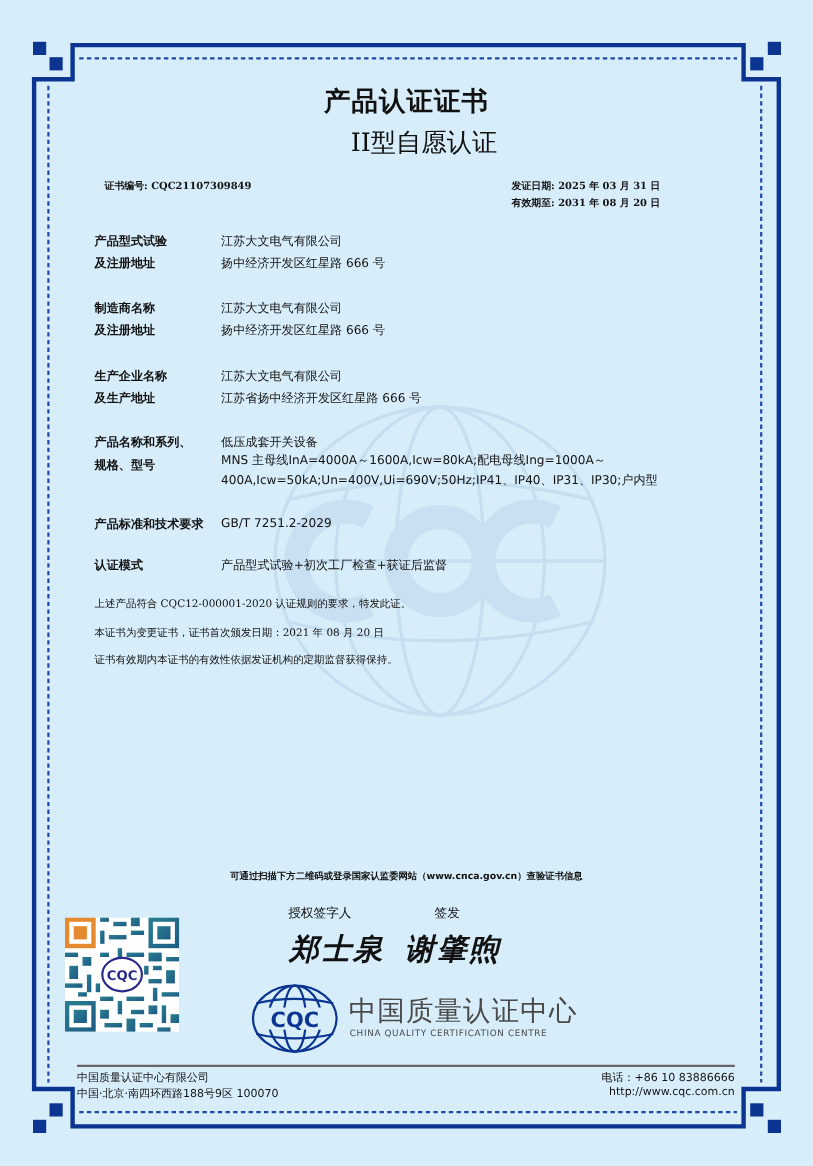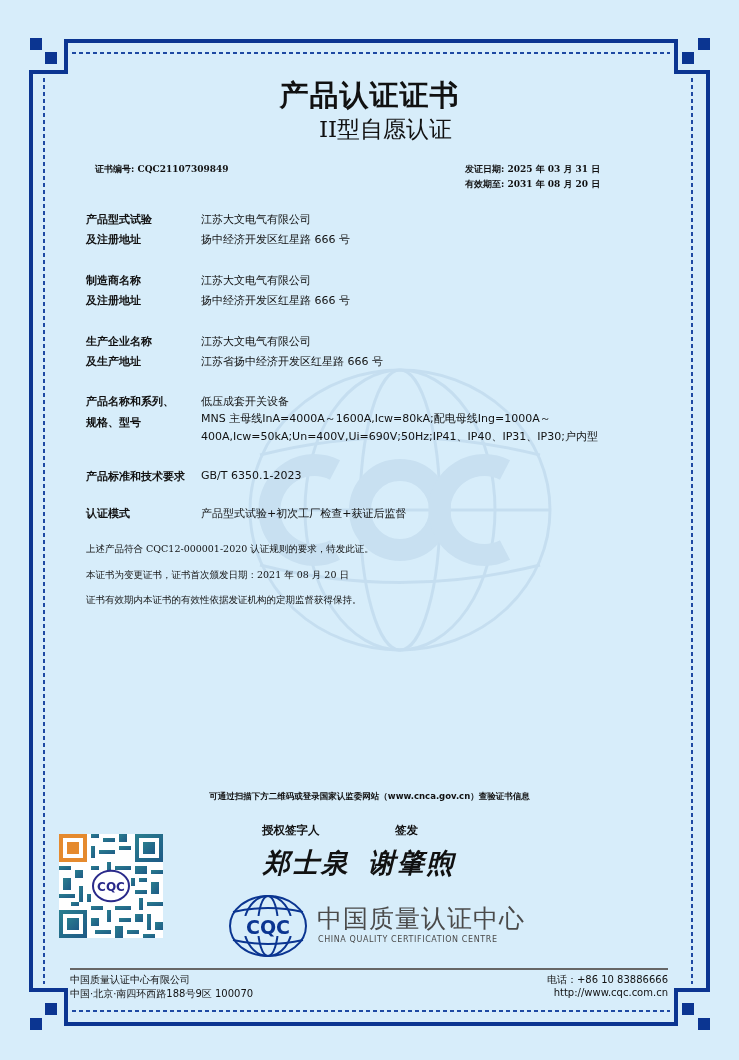--- a/index.html
+++ b/index.html
@@ -1,28 +1,28 @@
 <!DOCTYPE html>
 <html><head>
 <meta charset="utf-8">
 <style>
   html,body{margin:0;padding:0;}
   body{width:739px;height:1060px;background:#d7edfa;position:relative;overflow:hidden;
        font-family:"DejaVu Sans","Liberation Sans",sans-serif;color:#111;}
   .abs{position:absolute;}
   .frame-svg{position:absolute;left:0;top:0;}
   .watermark{position:absolute;left:240px;top:360px;opacity:0.55;}
-  .title{left:0;width:739px;top:76px;text-align:center;font-size:29px;font-weight:bold;letter-spacing:1px;}
+  .title{left:0;width:739px;top:76px;text-align:center;font-size:24px;font-weight:bold;letter-spacing:1px;}
   .subtitle{left:0;width:739px;top:114px;text-align:center;font-size:23px;font-family:"DejaVu Serif","Liberation Serif",serif;margin-left:16px;}
   .meta{font-size:9px;font-weight:bold;font-family:"DejaVu Serif","Liberation Serif",serif;white-space:nowrap;}
   .lbl{left:86px;font-size:11px;font-weight:bold;white-space:nowrap;}
   .val{left:201px;font-size:11px;white-space:nowrap;}
   .note{left:86px;font-size:9.5px;font-family:"DejaVu Serif","Liberation Serif",serif;white-space:nowrap;}
   .verify{left:0;width:739px;top:791px;text-align:center;font-size:8.5px;font-weight:bold;}
-  .signlbl{font-size:11.5px;font-weight:bold;}
+  .signlbl{font-size:11.5px;font-weight:normal;}
   .sig{font-size:27px;font-family:"DejaVu Serif","Liberation Serif",serif;font-style:italic;font-weight:bold;letter-spacing:2px;}
   .cqc-cn{left:317px;top:902px;font-size:25px;color:#4a4a4a;letter-spacing:1px;white-space:nowrap;}
   .cqc-en{left:318px;top:935px;font-size:8px;color:#4a4a4a;letter-spacing:0.6px;white-space:nowrap;}
   .footer{font-size:10px;white-space:nowrap;}
 </style>
 </head>
 <body>
 
 <svg class="frame-svg" width="739" height="1060">
   <g fill="none" stroke="#0b3591" stroke-width="4" stroke-linejoin="miter">
@@ -94,21 +94,21 @@
 <div class="abs val" style="top:334px;">江苏大文电气有限公司</div>
 <div class="abs val" style="top:354px;">江苏省扬中经济开发区红星路 666 号</div>
 
 <div class="abs lbl" style="top:394px;">产品名称和系列、</div>
 <div class="abs lbl" style="top:415px;">规格、型号</div>
 <div class="abs val" style="top:394px;">低压成套开关设备</div>
 <div class="abs val" style="top:411px;">MNS  主母线InA=4000A～1600A,Icw=80kA;配电母线Ing=1000A～</div>
 <div class="abs val" style="top:429px;">400A,Icw=50kA;Un=400V,Ui=690V;50Hz;IP41、IP40、IP31、IP30;户内型</div>
 
 <div class="abs lbl" style="top:469px;">产品标准和技术要求</div>
-<div class="abs val" style="top:469px;">GB/T 6350.1-2023</div>
+<div class="abs val" style="top:469px;">GB/T 7251.2-2029</div>
 
 <div class="abs lbl" style="top:506px;">认证模式</div>
 <div class="abs val" style="top:506px;">产品型式试验+初次工厂检查+获证后监督</div>
 
 <div class="abs note" style="top:543px;">上述产品符合 CQC12-000001-2020 认证规则的要求，特发此证。</div>
 <div class="abs note" style="top:569px;">本证书为变更证书，证书首次颁发日期：2021 年 08 月 20 日</div>
 <div class="abs note" style="top:594px;">证书有效期内本证书的有效性依据发证机构的定期监督获得保持。</div>
 
 <div class="abs verify">可通过扫描下方二维码或登录国家认监委网站（www.cnca.gov.cn）查验证书信息</div>
 

